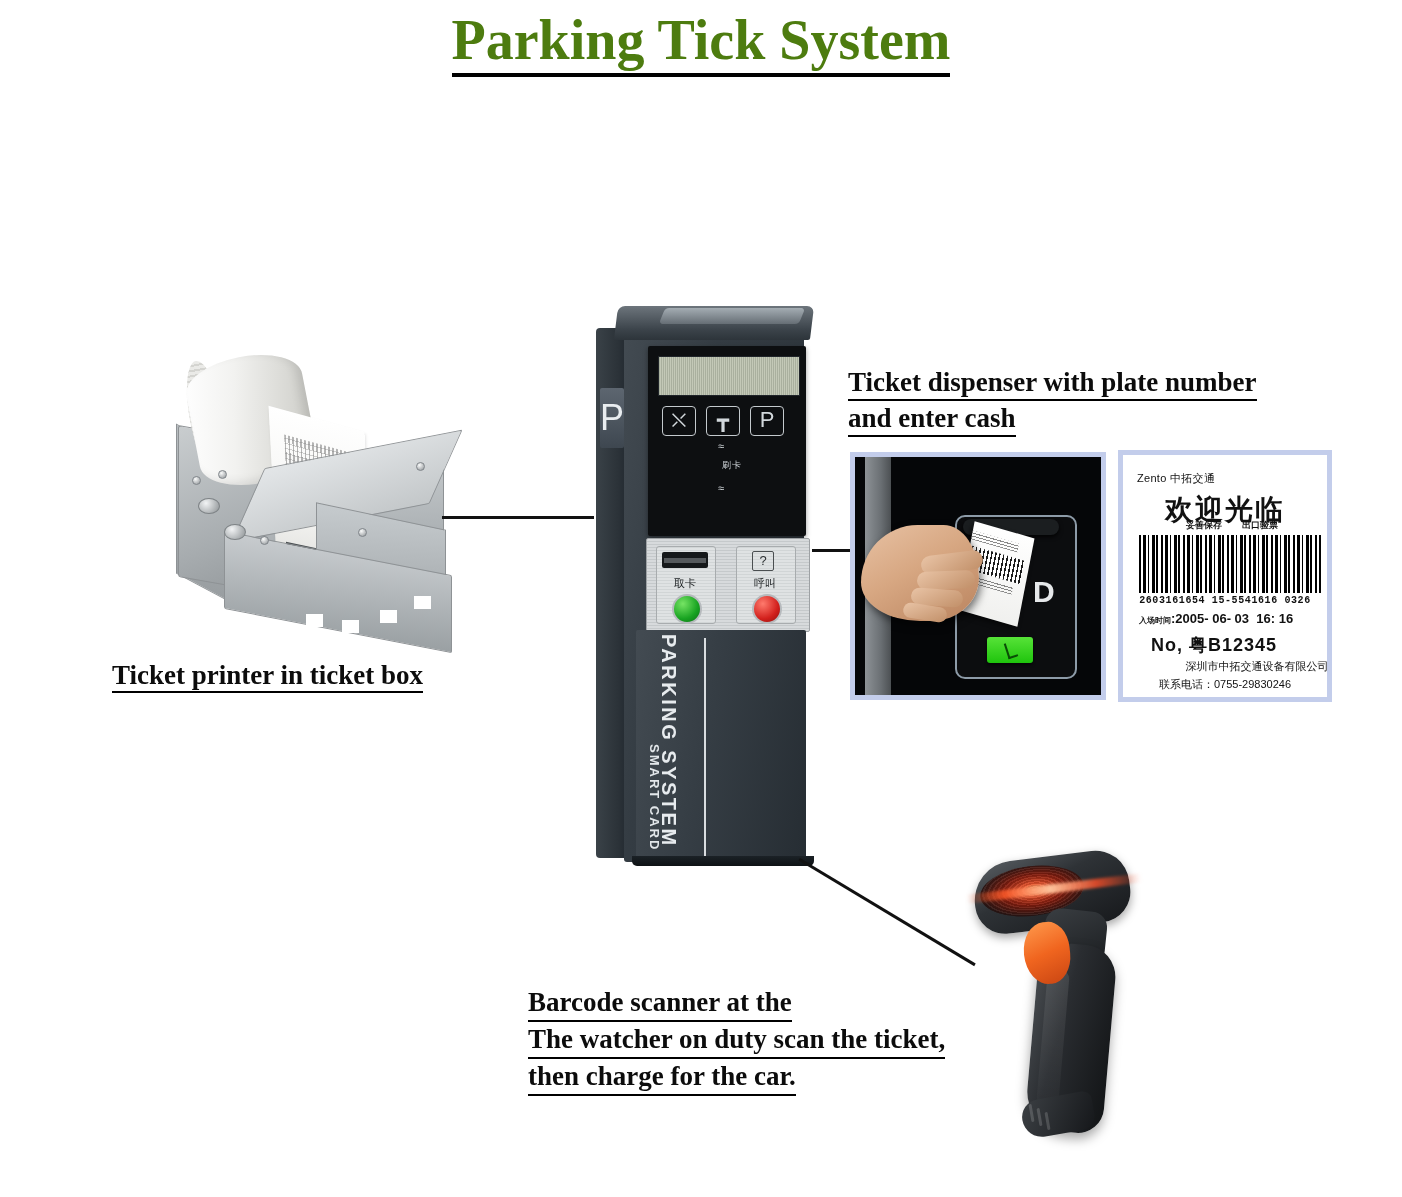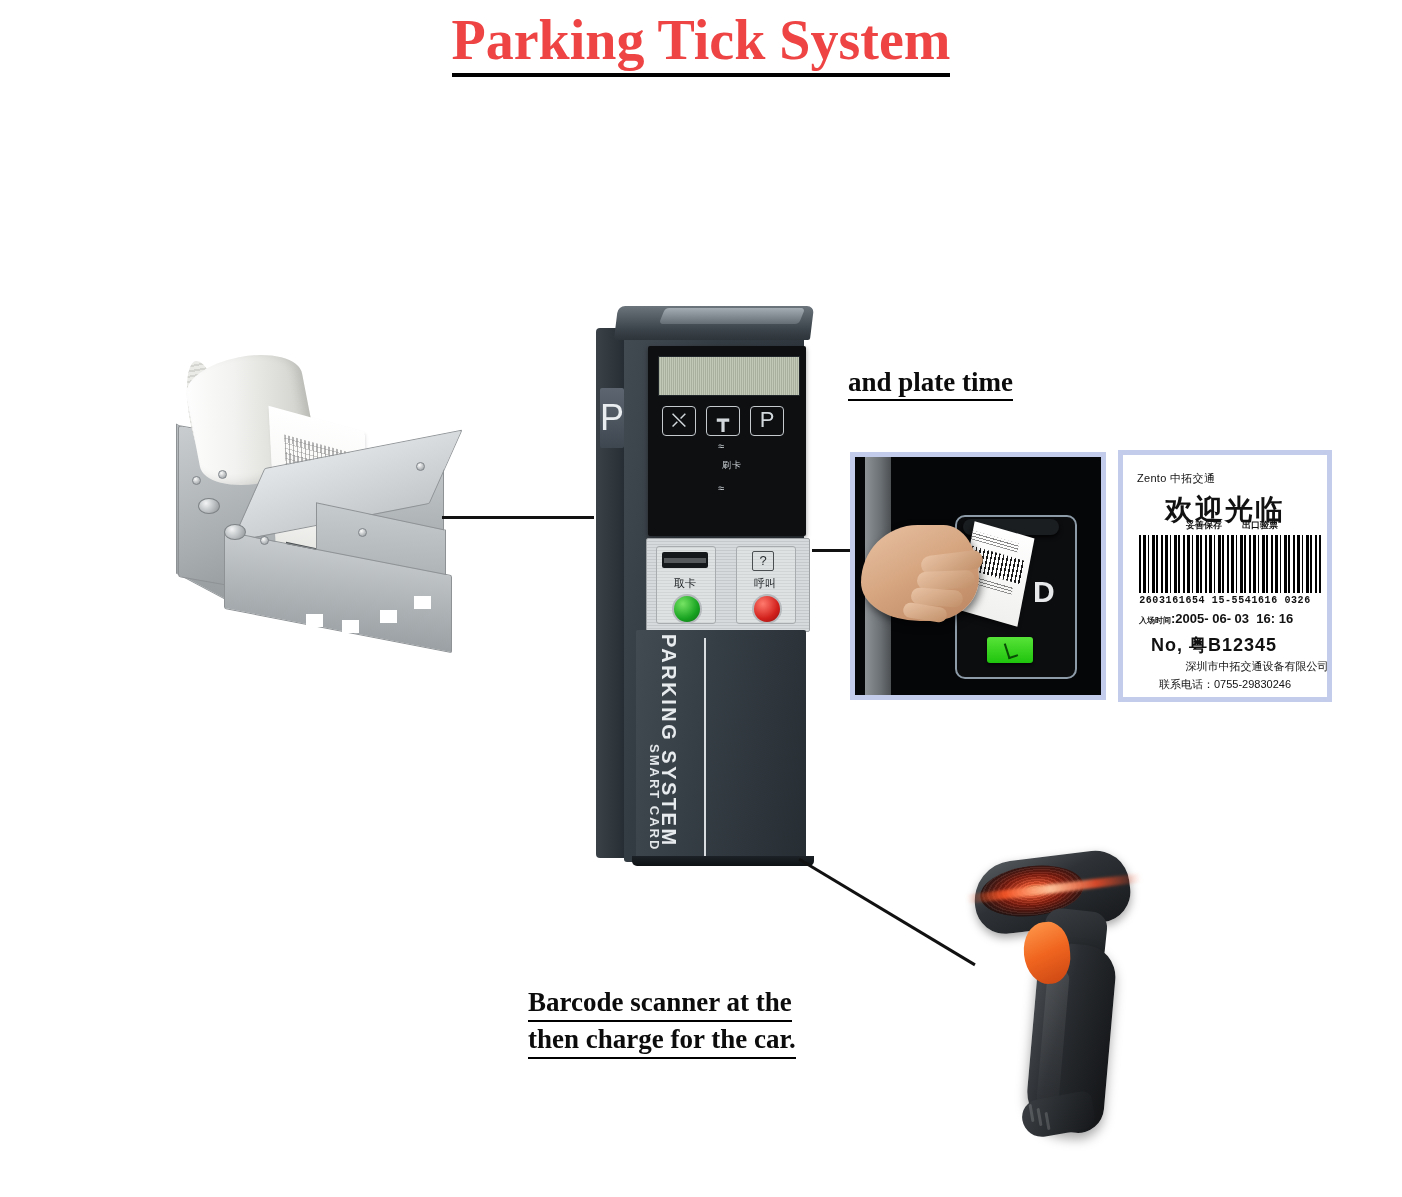--- a/index.html
+++ b/index.html
@@ -22,21 +22,21 @@
   .page-title {
     position: absolute;
     left: 0;
     top: 12px;
     width: 1402px;
     text-align: center;
     font-family: "Liberation Serif", serif;
     font-weight: bold;
     font-size: 56px;
     letter-spacing: 0px;
-    color: #ef4444;
+    color: #4d7c0f;
     line-height: 1.0;
   }
   .page-title span {
     border-bottom: 4px solid #000;
     padding-bottom: 2px;
   }
 
   
   .caption {
     position: absolute;
@@ -658,20 +658,23 @@
     <div class="pr-screw" style="left:50px;top:122px;"></div>
     <div class="pr-screw" style="left:92px;top:188px;"></div>
     <div class="pr-screw" style="left:248px;top:114px;"></div>
     <div class="pr-screw" style="left:190px;top:180px;"></div>
     <div class="pr-tab" style="left:138px;top:266px;"></div>
     <div class="pr-tab" style="left:174px;top:272px;"></div>
     <div class="pr-tab" style="left:212px;top:262px;"></div>
     <div class="pr-tab" style="left:246px;top:248px;"></div>
   </div>
 
+  <div class="caption" id="caption-printer">
+    <span class="ul">Ticket printer in ticket box</span>
+  </div>
 
   <div class="conn" id="conn-printer-kiosk"></div>
 
   <div id="kiosk">
     <div id="kiosk-side">
       <div id="kiosk-side-p">P</div>
     </div>
     <div id="kiosk-body"></div>
     <div id="kiosk-top"></div>
     <div id="kiosk-top-gloss"></div>
@@ -703,21 +706,22 @@
     <div id="kiosk-vtext">PARKING SYSTEM</div>
     <div id="kiosk-vtext2">SMART CARD</div>
     <div id="kiosk-shadow"></div>
   </div>
 
   <div class="conn" id="conn-kiosk-photo"></div>
 
   <div class="conn" id="conn-kiosk-scanner"></div>
 
   <div class="caption" id="caption-dispenser">
-    <div><span class="ul">and plate time</span></div>
+    <div><span class="ul">Ticket dispenser with plate number</span></div>
+    <div><span class="ul">and enter cash</span></div>
   </div>
 
   <div id="photo-panel">
 
     <div class="photo-frame" id="photo-hand">
       <div id="hand-scene"></div>
       <div id="hand-pillar"></div>
       <div id="hand-slotframe"></div>
       <div id="hand-slotbar"></div>
       <div id="hand-D">D</div>
@@ -767,16 +771,17 @@
     <div id="sc-grip-groove"></div>
     <div id="sc-trigger"></div>
     <div id="sc-foot"></div>
     <div class="sc-vent" style="left:60px;top:256px;"></div>
     <div class="sc-vent" style="left:68px;top:260px;"></div>
     <div class="sc-vent" style="left:76px;top:264px;"></div>
   </div>
 
   <div class="caption" id="caption-scanner">
     <div><span class="ul">Barcode scanner at the</span></div>
+    <div><span class="ul">The watcher on duty scan the ticket,</span></div>
     <div><span class="ul">then charge for the car.</span></div>
   </div>
 
 </div>
 
 </body></html>

